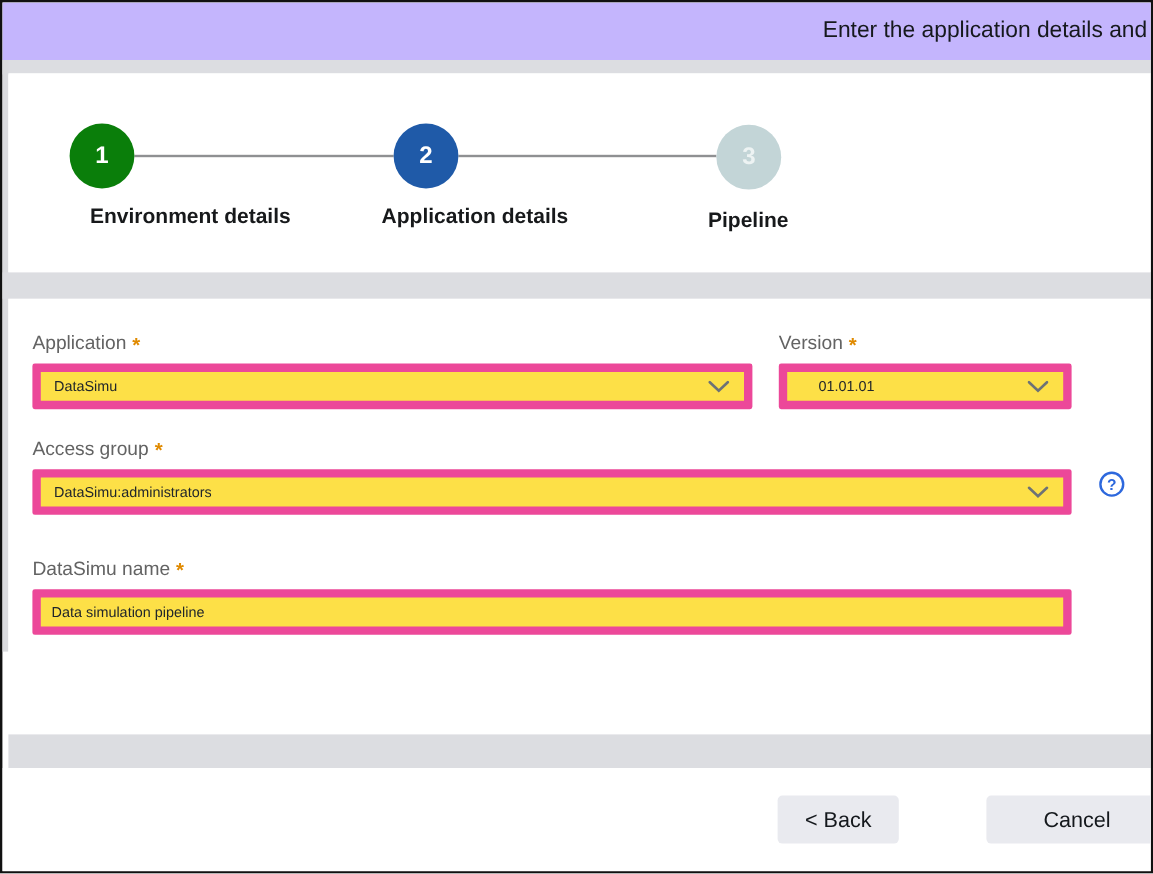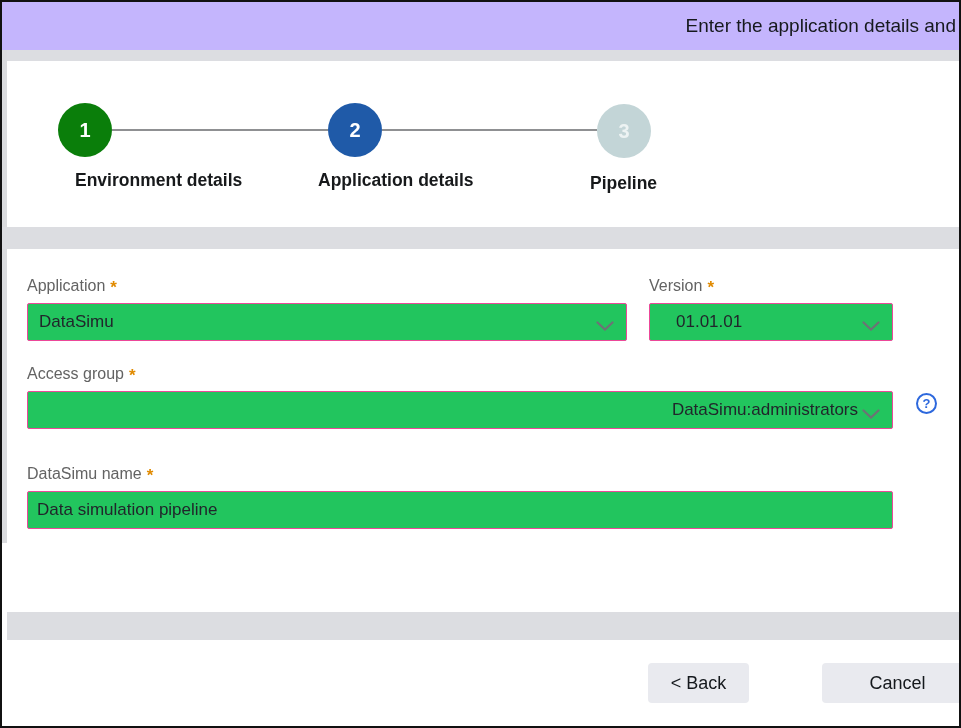--- a/index.html
+++ b/index.html
@@ -61,31 +61,31 @@
     position: absolute; font-size: 16px; color: #636363; white-space: nowrap;
   }
   .req { font-size: 17px; font-weight: 700; margin-left: 5px; position: relative; top: 2px; }
   .lbl-application { left: 20px; top: 27px; }
   .lbl-version     { left: 642px; top: 27px; }
   .lbl-accessgroup { left: 20px; top: 115px; }
   .lbl-pipeline    { left: 20px; top: 215px; }
 
   .select, .textbox {
     position: absolute; box-sizing: border-box; height: 38px;
-    background: #22c55e; border: 1px solid #ec4899; border-radius: 2px;
+    background: #fde047; border: 7px solid #ec4899; border-radius: 2px;
     display: flex; align-items: center;
     padding: 0 34px 0 11px;
-    font-size: 17px; color: #21262b; cursor: pointer;
+    font-size: 12px; color: #21262b; cursor: pointer;
   }
   .select .value { white-space: nowrap; overflow: hidden; }
   .chev { position: absolute; right: 12px; top: 50%; margin-top: -5px; }
 
   .fld-application { left: 20px; top: 54px;  width: 600px; }
   .fld-version     { left: 642px; top: 54px; width: 244px; padding-left: 26px; }
-  .fld-accessgroup { left: 20px; top: 142px; width: 866px; justify-content: flex-end; }
+  .fld-accessgroup { left: 20px; top: 142px; width: 866px; }
 
   input.textbox {
     left: 20px; top: 242px; width: 866px;
     padding: 0 9px; cursor: text;
     font-family: "Liberation Sans", "DejaVu Sans", sans-serif;
     outline: none;
   }
 
   .help-icon {
     position: absolute; left: 909px; top: 144px;

